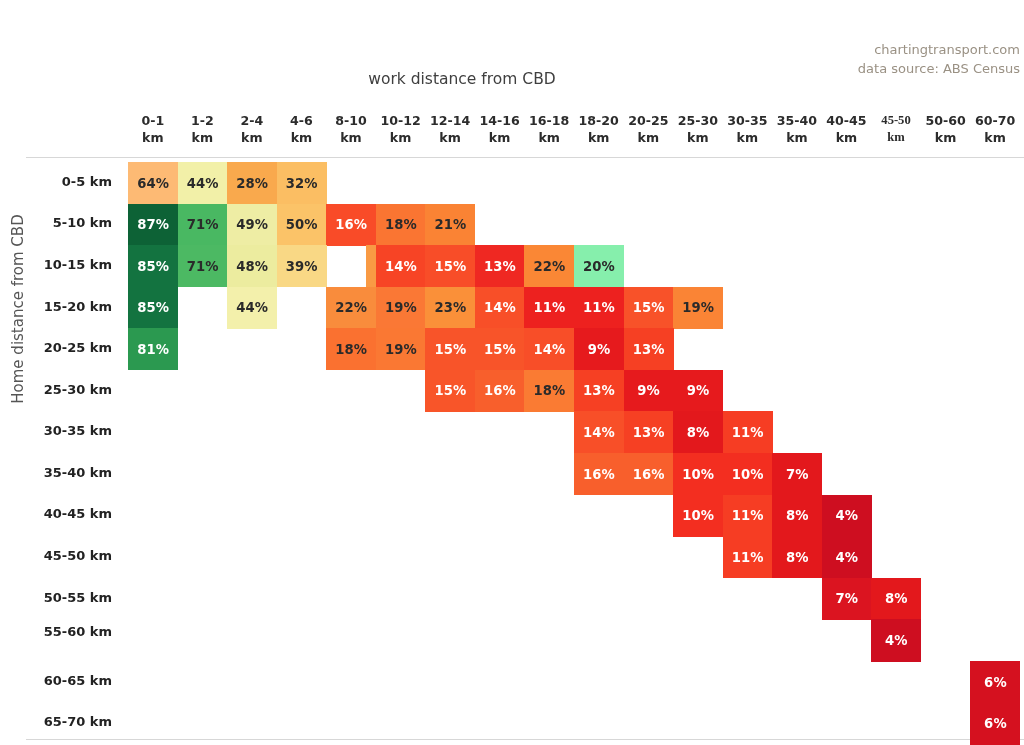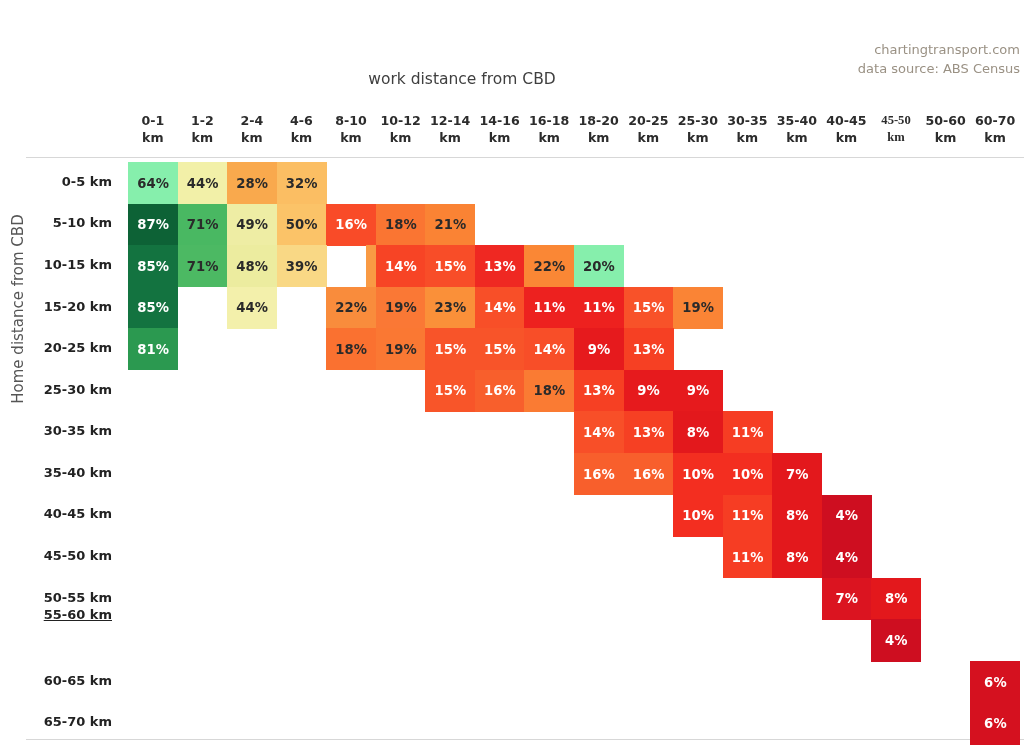--- a/index.html
+++ b/index.html
@@ -148,26 +148,26 @@
       <div class="rowhead" style="left: 0px; width: 112px; top: 215.37px;">5-10 km</div>
       <div class="rowhead" style="left: 0px; width: 112px; top: 256.95px;">10-15 km</div>
       <div class="rowhead" style="left: 0px; width: 112px; top: 298.53px;">15-20 km</div>
       <div class="rowhead" style="left: 0px; width: 112px; top: 340.11px;">20-25 km</div>
       <div class="rowhead" style="left: 0px; width: 112px; top: 381.69px;">25-30 km</div>
       <div class="rowhead" style="left: 0px; width: 112px; top: 423.27px;">30-35 km</div>
       <div class="rowhead" style="left: 0px; width: 112px; top: 464.85px;">35-40 km</div>
       <div class="rowhead" style="left: 0px; width: 112px; top: 506.43px;">40-45 km</div>
       <div class="rowhead" style="left: 0px; width: 112px; top: 548.01px;">45-50 km</div>
       <div class="rowhead" style="left: 0px; width: 112px; top: 589.59px;">50-55 km</div>
-      <div class="rowhead" style="left: 0px; width: 112px; top: 607px; text-decoration: underline;">55-60 km</div>
+      <div class="rowhead" style="left: 0px; width: 112px; top: 624px;">55-60 km</div>
       <div class="rowhead" style="left: 0px; width: 112px; top: 672.75px;">60-65 km</div>
       <div class="rowhead" style="left: 0px; width: 112px; top: 714.33px;">65-70 km</div>
     </div>
   <div id="cells">
-      <div class="cell" style="left: 128px; top: 162px; width: 50.15px; height: 42.18px; background: #86efac; color: rgb(42, 42, 42);">
+      <div class="cell" style="left: 128px; top: 162px; width: 50.15px; height: 42.18px; background: #fdba74; color: rgb(42, 42, 42);">
         <span>64%</span>
       </div>
       <div class="cell" style="left: 177.55px; top: 162px; width: 50.15px; height: 42.18px; background: rgb(242, 240, 168); color: rgb(42, 42, 42);">
         <span>44%</span>
       </div>
       <div class="cell" style="left: 227.1px; top: 162px; width: 50.15px; height: 42.18px; background: rgb(249, 169, 77); color: rgb(42, 42, 42);">
         <span>28%</span>
       </div>
       <div class="cell" style="left: 276.65px; top: 162px; width: 50.15px; height: 42.18px; background: rgb(251, 190, 99); color: rgb(42, 42, 42);">
         <span>32%</span>

